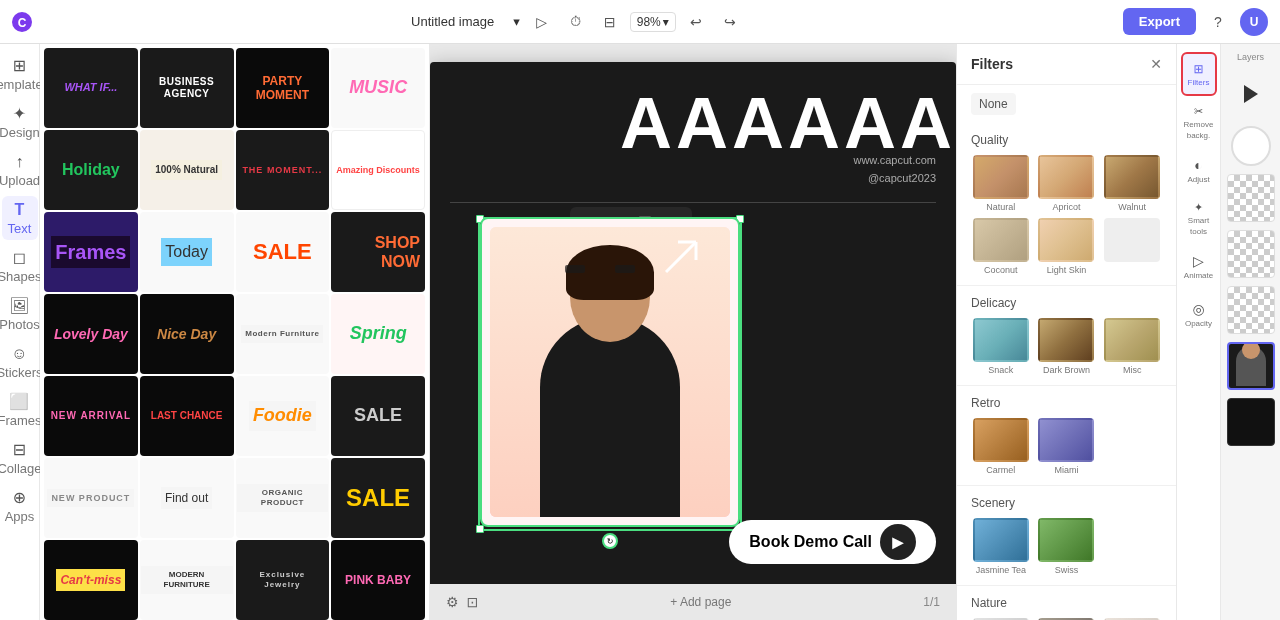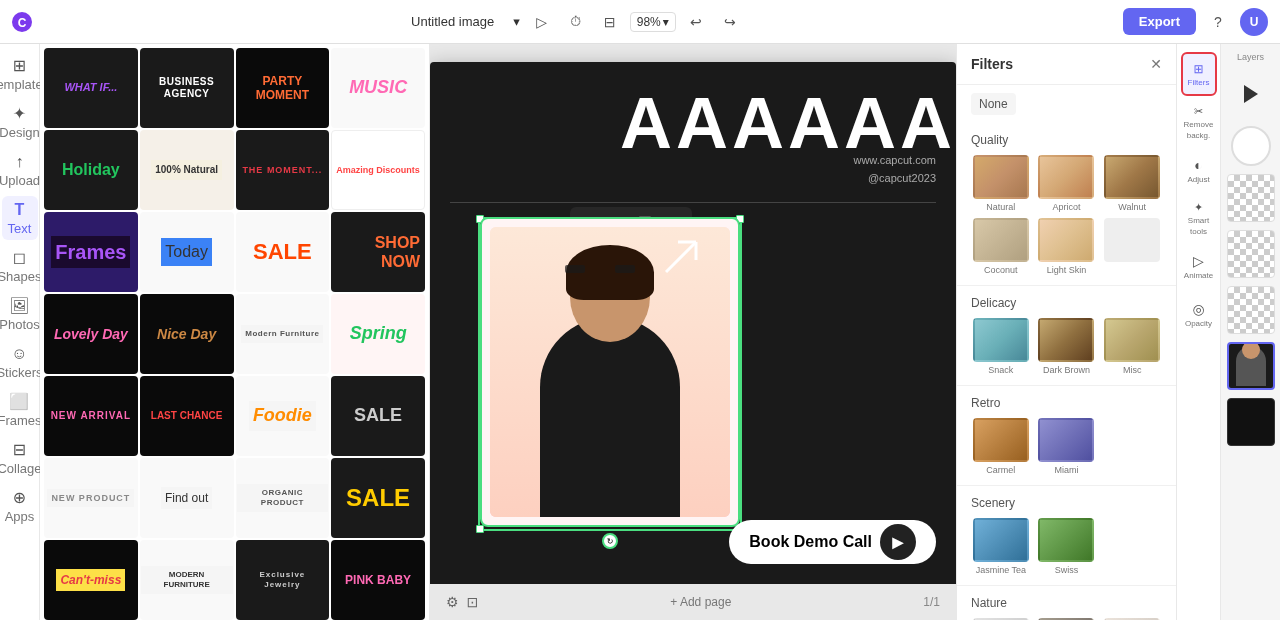--- a/index.html
+++ b/index.html
@@ -120,21 +120,21 @@
     
     .t-whatif { color: #a855f7; font-style: italic; font-size: 11px; font-weight: 800; }
     .t-bizagency { color: #fff; font-size: 10px; font-weight: 700; letter-spacing: 0.5px; background: #1a1a1a; }
     .t-partyday { color: #ff6b35; font-size: 12px; font-weight: 900; }
     .t-music { color: #ff69b4; font-size: 18px; font-weight: 900; font-style: italic; }
     .t-holiday { color: #22c55e; font-size: 16px; font-weight: 900; }
     .t-natural { color: #333; font-size: 10px; font-weight: 600; background: #f5f0e0; }
     .t-moment { color: #e63946; font-size: 9px; font-weight: 700; letter-spacing: 1px; }
     .t-amazing { color: #ff4444; font-size: 9px; font-weight: 700; background: #fff; }
     .t-purple { color: #a855f7; font-size: 20px; font-weight: 900; background: #1a0a2e; }
-    .t-today { color: #333; font-size: 16px; font-weight: 400; background: #3b82f6; }
+    .t-today { color: #333; font-size: 16px; font-weight: 400; background: #7dd3fc; }
     .t-sale1 { color: #ff4500; font-size: 22px; font-weight: 900; }
     .t-shopnow { color: #ff6b35; font-size: 16px; font-weight: 700; background: #1a1a1a; text-align: right; }
     .t-lovelyday { color: #ff69b4; font-size: 14px; font-weight: 700; font-style: italic; background: #0a0a0a; }
     .t-niceday { color: #cc8844; font-size: 14px; font-weight: 700; font-style: italic; background: #0a0a0a; }
     .t-modfurn { color: #555; font-size: 8px; font-weight: 600; letter-spacing: 0.5px; background: #f5f5f5; }
     .t-spring { color: #22c55e; font-size: 18px; font-weight: 700; font-style: italic; background: #fff5f5; }
     .t-newarrival { color: #ff69b4; font-size: 10px; font-weight: 900; letter-spacing: 1px; background: #0a0a0a; }
     .t-lastchance { color: #ff4444; font-size: 10px; font-weight: 700; background: #0a0a0a; }
     .t-foodie { color: #ff8c00; font-size: 18px; font-weight: 700; font-style: italic; background: #f5f5f5; }
     .t-sale2 { color: #ccc; font-size: 18px; font-weight: 900; background: #1a1a1a; }

